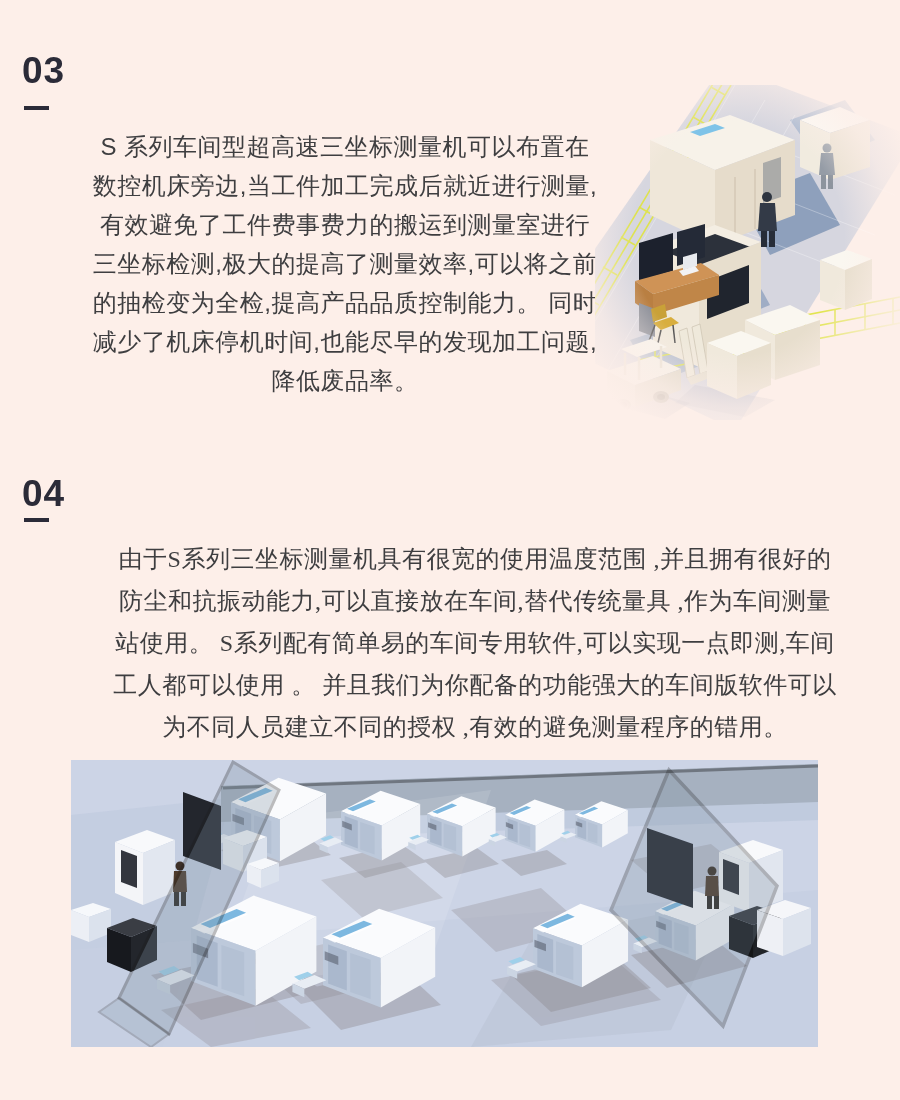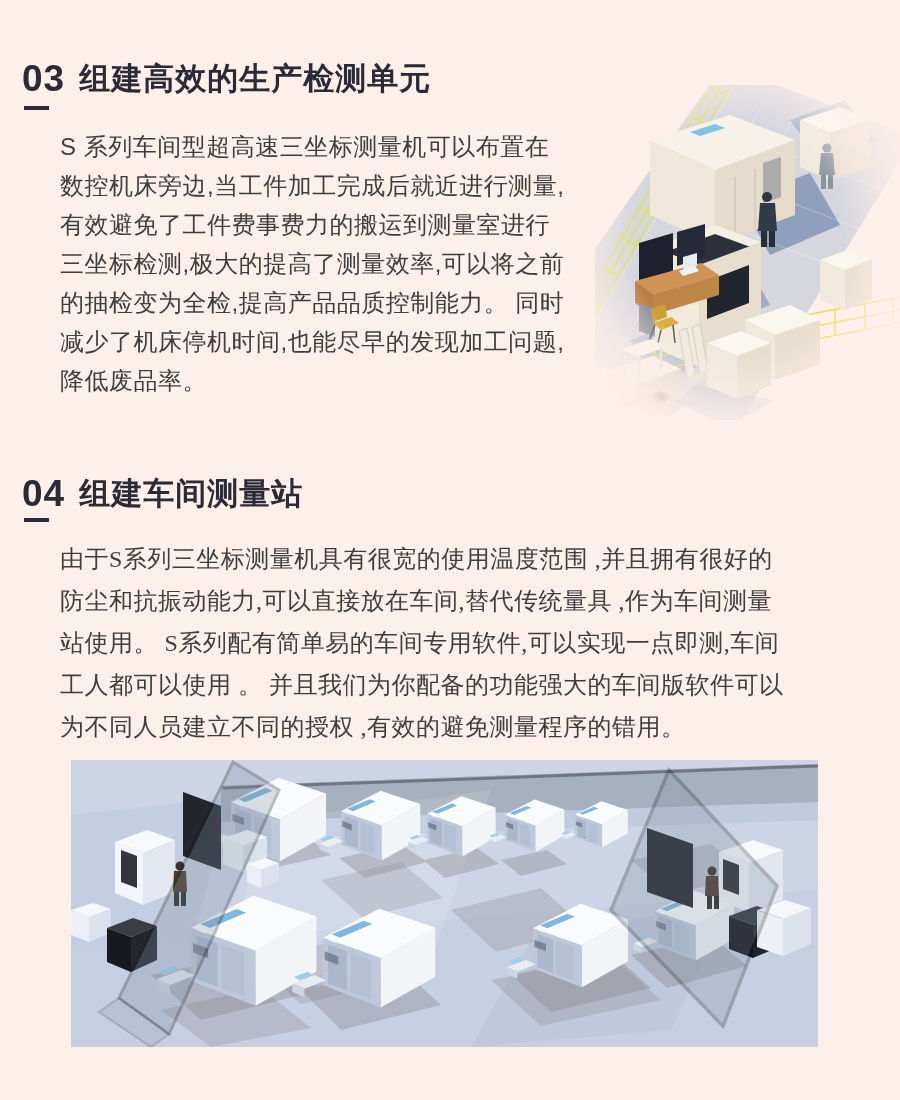--- a/index.html
+++ b/index.html
@@ -34,45 +34,45 @@
     width: 25px; height: 4px;
     background: #2b2b38;
   }
   .body-text {
     position: absolute;
     left: 60px;
     font-size: 24px;
     color: #3e3e40;
     white-space: pre-line;
     letter-spacing: 0.5px;
+    text-align: center;
   }
   #para-03 { top: 127px; width: 570px; line-height: 39px; }
   #para-04 { top: 538px; width: 830px; line-height: 42px; font-family: Liberation Serif, serif; }
-  #header-03 { left: 22px; top: 57px; margin-top: 8px; }
+  #header-03 { left: 22px; top: 57px; }
   #underline-03 { left: 24px; top: 106px; }
   #header-04 { left: 22px; top: 480px; align-items: flex-end; }
   #underline-04 { left: 24px; top: 518px; }
   .illu-top {
     position: absolute;
     top: 85px; right: 0;
     width: 305px; height: 335px;
   }
   .illu-bottom {
     position: absolute;
     left: 71px; top: 760px;
     width: 747px; height: 287px;
   }
   .illu-top svg, .illu-bottom svg { display: block; width: 100%; height: 100%; }
 </style>
 </head>
 <body>
 
 <div class="section-header" id="header-03">
   <span class="sec-number">03</span>
-  <span class="sec-title">组建高效的生产检测单元</span>
 </div>
 <div class="sec-underline" id="underline-03"></div>
 
 <div class="body-text" id="para-03">S 系列车间型超高速三坐标测量机可以布置在
 数控机床旁边,当工件加工完成后就近进行测量,
 有效避免了工件费事费力的搬运到测量室进行
 三坐标检测,极大的提高了测量效率,可以将之前
 的抽检变为全检,提高产品品质控制能力。 同时
 减少了机床停机时间,也能尽早的发现加工问题,
 降低废品率。</div>
@@ -228,21 +228,20 @@
     <polygon points="112,258 142,271 142,314 112,301" fill="#f0e9dc"></polygon>
     <polygon points="142,271 176,258 176,300 142,314" fill="#e7decd"></polygon>
   </g>
 
   <rect x="0" y="0" width="305" height="335" fill="url(#vigA)"></rect>
 </svg>
 </div>
 
 <div class="section-header" id="header-04">
   <span class="sec-number">04</span>
-  <span class="sec-title">组建车间测量站</span>
 </div>
 <div class="sec-underline" id="underline-04"></div>
 
 <div class="body-text" id="para-04">由于S系列三坐标测量机具有很宽的使用温度范围 ,并且拥有很好的
 防尘和抗振动能力,可以直接放在车间,替代传统量具 ,作为车间测量
 站使用。 S系列配有简单易的车间专用软件,可以实现一点即测,车间
 工人都可以使用 。 并且我们为你配备的功能强大的车间版软件可以
 为不同人员建立不同的授权 ,有效的避免测量程序的错用。</div>
 
 <div class="illu-bottom">

